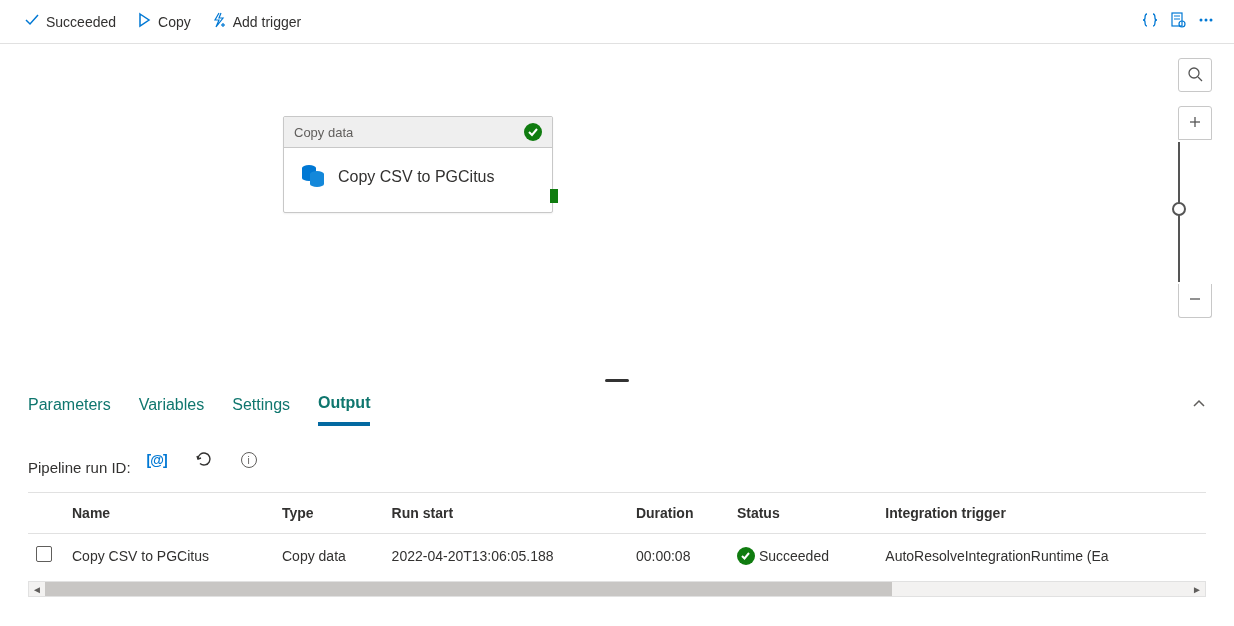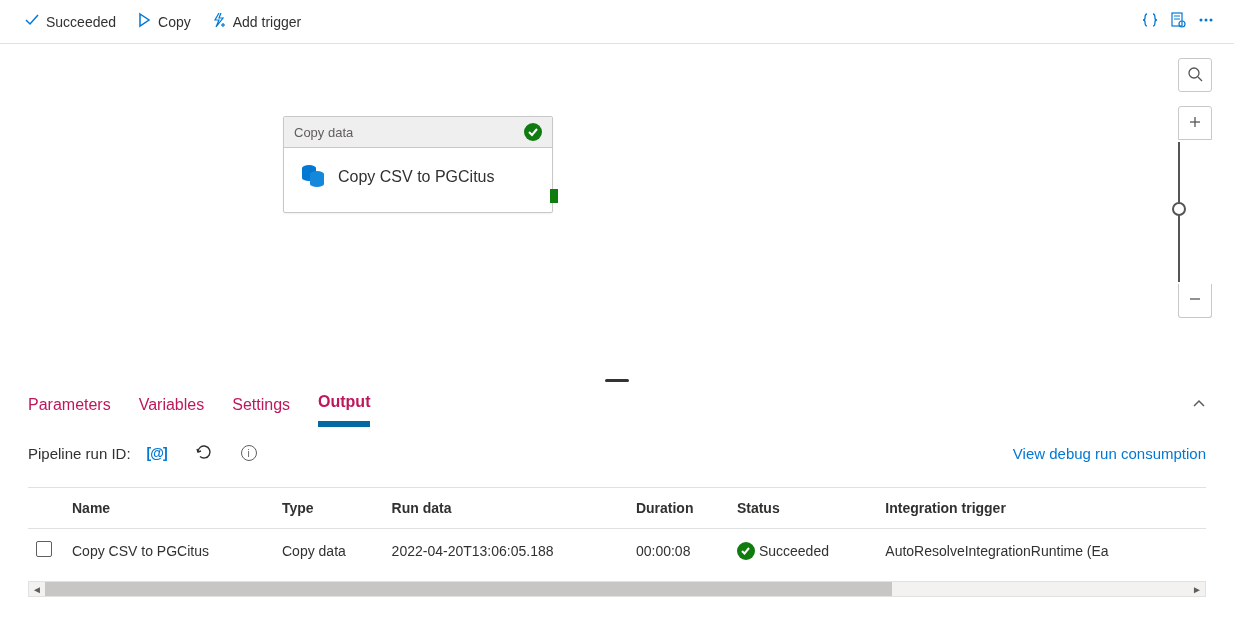--- a/index.html
+++ b/index.html
@@ -41,42 +41,42 @@
                 border:2px solid #555; border-radius:50%; }
     .zs-stack .zs-btn { border-radius:0; margin:0; }
     .zs-stack .zs-btn:first-child { border-radius:3px 3px 0 0; }
     .zs-stack .zs-btn:last-child { border-radius:0 0 3px 3px; border-top:none; }
 
     .grip { position:absolute; left:50%; bottom:0; transform:translateX(-50%);
             width:24px; height:3px; background:#333; border-radius:2px; }
 
     
     .tabs-row { display:flex; align-items:center; padding:0 28px; height:46px; }
-    .tab { margin-right:28px; font-size:16px; color:#be185d; padding:10px 0; cursor:pointer; }
-    .tab.active { font-weight:600; border-bottom:6px solid #0369a1; }
+    .tab { margin-right:28px; font-size:16px; color:#0f766e; padding:10px 0; cursor:pointer; }
+    .tab.active { font-weight:600; border-bottom:4px solid #0369a1; }
     .tabs-spacer { flex:1; }
     .collapse-btn { cursor:pointer; color:#605e5c; }
 
     
     .run-row { display:flex; align-items:center; padding:16px 28px; gap:10px; }
-    .run-label { font-size:15px; }
+    .run-label { font-size:15px;margin-top:15px; }
     .run-id { font-weight:600; font-size:15px; }
     .param-icon { color:#0078d4; font-weight:600; cursor:pointer; margin-left:6px;
                   letter-spacing:-1px; }
     .circle-icon { width:18px; height:18px; cursor:pointer; display:flex; align-items:center;
                    justify-content:center; margin-left:18px; }
     .circle-icon svg { width:18px; height:18px; }
     .info-icon { margin-left:18px; width:16px; height:16px; border:1px solid #605e5c;
                  border-radius:50%; display:flex; align-items:center; justify-content:center;
                  font-size:10px; color:#605e5c; cursor:pointer; }
     .run-spacer { flex:1; }
     .debug-link { color:#0078d4; cursor:pointer; font-size:15px; }
 
     
-    .tbl-wrap { margin:9px 28px; border-top:1px solid #e1e1e1; }
+    .tbl-wrap { margin:0 28px; border-top:1px solid #e1e1e1; }
     .tbl-scroll { overflow-x:auto; }
     table { border-collapse:collapse; width:100%; min-width:1120px; }
     th, td { text-align:left; padding:12px 8px; font-size:14px; white-space:nowrap; }
     th { font-weight:600; color:#323130; }
     .tr-border td { border-top:1px solid #e1e1e1; }
     .cell-checkbox { width:36px; }
     .chk { width:16px; height:16px; border:1px solid #605e5c; border-radius:2px; display:inline-block; }
     .cell-status { display:flex; align-items:center; gap:4px; }
     .succ-badge { width:18px; height:18px; border-radius:50%; background:#107c10;
                   display:flex; align-items:center; justify-content:center; }
@@ -230,32 +230,31 @@
       <svg viewBox="0 0 18 18">
           <path d="M3 9 A6 6 0 1 1 5 13.5" fill="none" stroke="#323130" stroke-width="1.4"></path>
           <polyline points="2,6 3,9 6,8" fill="none" stroke="#323130" stroke-width="1.4"></polyline>
         </svg>
     </span>
   </span>
   <span class="info-icon">
     <span>i</span>
   </span>
   <div class="run-spacer"></div>
-  <span class="debug-link">View debug run consumption</span>
 </div>
 
 <div class="tbl-wrap">
   <div class="tbl-scroll">
     <table>
       <thead>
         <tr>
           <th class="cell-checkbox"></th>
           <th>Name</th>
           <th>Type</th>
-          <th>Run data</th>
+          <th>Run start</th>
           <th>Duration</th>
           <th>Status</th>
           <th>Integration trigger</th>
         </tr>
       </thead>
       <tbody>
         <tr class="tr-border">
           <td class="cell-checkbox">
             <span class="chk"></span>
           </td>

